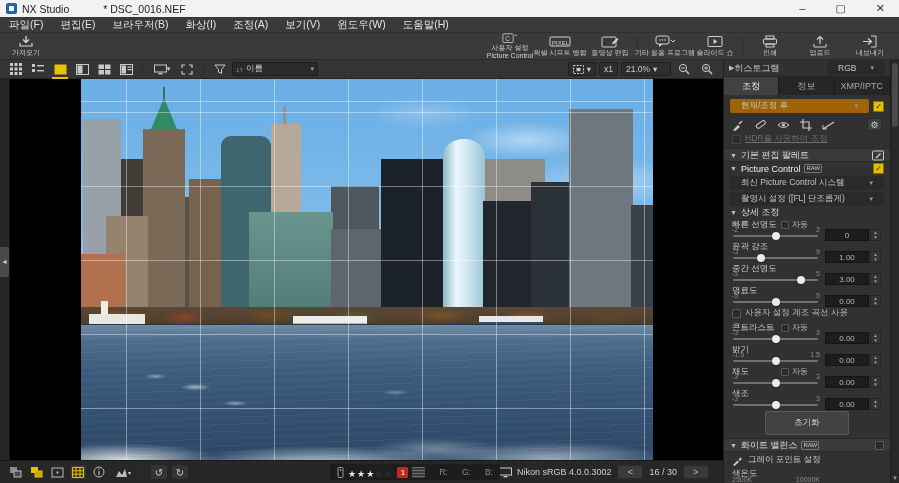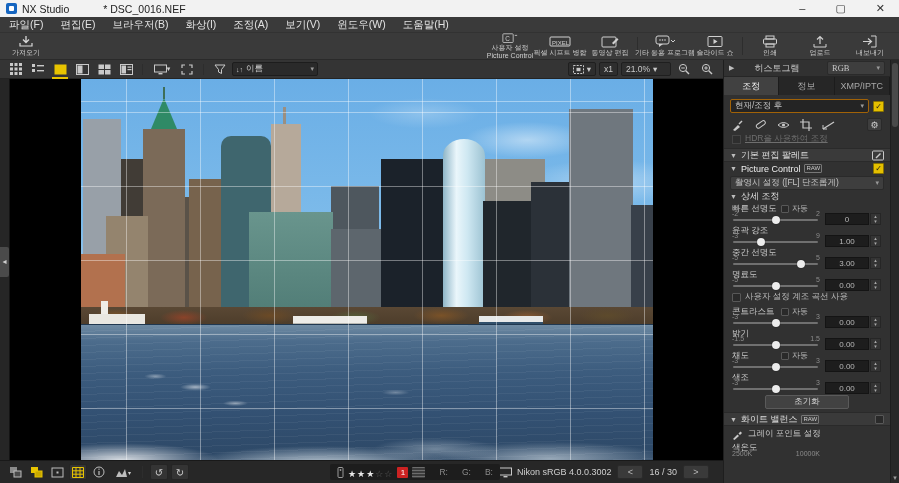--- a/index.html
+++ b/index.html
@@ -88,23 +88,23 @@
       linear-gradient(180deg,#6f8ba3 0%, #4c6c8c 12%, #3c5c7e 35%, #335173 65%, #2d4866 100%); }
   .gridlines { position:absolute; inset:0; pointer-events:none;
     background-image:
       repeating-linear-gradient(90deg, rgba(255,255,255,.40) 0 1px, transparent 1px 74px),
       repeating-linear-gradient(180deg, rgba(255,255,255,.40) 0 1px, transparent 1px 74px);
     background-position:45px 0, 0 33px; }
 
   
   .panel { width:176px; background:#313131; border-left:1px solid #1e1e1e; position:relative; font-size:9px; color:#c8c8c8; flex:0 0 auto; overflow:hidden; }
   .p-inner { position:absolute; left:0; top:0; right:9px; bottom:0; }
-  .histrow { height:17px; display:flex; align-items:center; padding:0 5px; gap:20px; border-bottom:1px solid #262626;font-family:Liberation Serif, serif; }
+  .histrow { height:17px; display:flex; align-items:center; padding:0 5px; gap:0; border-bottom:1px solid #262626; }
   .tri { font-size:7px; color:#bdbdbd; }
-  .dd { height:14px; background:#242424; border:1px solid #a16207; border-radius:2px; display:flex; align-items:center; padding:0 4px; color:#c5c5c5; font-size:8.5px; }
+  .dd { height:14px; background:#242424; border:7px solid #a16207; border-radius:2px; display:flex; align-items:center; padding:0 4px; color:#c5c5c5; font-size:8.5px; }
   .dd.mid { background:#3e3e3e; border-color:#2a2a2a; }
   .tabs { height:18px; display:flex; background:#262626; }
   .tab { flex:1; display:flex; align-items:center; justify-content:center; font-size:9px; color:#a8a8a8; background:#262626; border-right:1px solid #1c1c1c; }
   .tab.active { background:#414141; color:#f0f0f0; }
   .p-row { display:flex; align-items:center; gap:4px; padding:2px 6px; }
   .chk-y { width:11px; height:11px; background:#e5c000; border:1px solid #8a7400; color:#1c1c1c; font-size:8px; line-height:10px; text-align:center; border-radius:1px; }
   .chk-g { width:9px; height:9px; background:#2a2a2a; border:1px solid #585858; border-radius:1px; }
   .toolsrow { display:flex; align-items:center; gap:10px; padding:3px 8px 2px 8px; }
   .toolsrow .gear { margin-left:auto; width:15px; height:13px; background:#3e3e3e; border:1px solid #2a2a2a; border-radius:2px; display:flex; align-items:center; justify-content:center; }
   .hdr-dis { color:#6e6e6e; font-size:8.5px; display:flex; align-items:center; gap:4px; padding:0 8px 3px 8px;text-decoration:underline; }
@@ -119,21 +119,21 @@
   .s-auto { position:absolute; right:74px; top:1px; display:flex; align-items:center; gap:3px; font-size:8px; color:#b5b5b5; }
   .s-min { position:absolute; left:0; top:8px; font-size:7px; color:#8c8c8c; }
   .s-max { position:absolute; right:62px; top:8px; font-size:7px; color:#8c8c8c; }
   .s-track { position:absolute; left:1px; right:64px; top:17px; height:2px; background:#707070; border-radius:1px; }
   .s-thumb { position:absolute; top:-3px; width:8px; height:8px; border-radius:50%; background:#ececec; margin-left:-4px; box-shadow:0 0 1px #000; }
   .s-value { position:absolute; right:13px; top:11px; width:44px; height:12px; background:#1d1d1d; border:1px solid #141414; color:#b8b8b8; font-size:8px; text-align:center; line-height:11px; }
   .s-spin { position:absolute; right:1px; top:11px; width:11px; height:12px; background:#343434; border:1px solid #262626; display:flex; flex-direction:column; align-items:center; justify-content:center; color:#aaa; }
   .s-spin span { font-size:5px; line-height:5px; }
   .curve-row { display:flex; align-items:center; gap:4px; padding:1px 8px 2px 8px; font-size:8.5px; color:#bdbdbd; }
   .resetrow { display:flex; justify-content:center; padding:2px 0 3px 0; }
-  .resetbtn { width:84px; height:14px; background:#424242; border:1px solid #5a5a5a; border-radius:2px; color:#d5d5d5; font-size:8.5px; display:flex; align-items:center; justify-content:center; }
+  .resetbtn { width:84px; height:24px; background:#424242; border:1px solid #5a5a5a; border-radius:2px; color:#d5d5d5; font-size:8.5px; display:flex; align-items:center; justify-content:center; }
   .graypoint { display:flex; align-items:center; gap:5px; padding:2px 8px; font-size:8.5px; color:#c9c9c9; }
   .wb-temp { position:relative; height:30px; margin:0 8px; }
   .wt-label { position:absolute; left:0; top:0; font-size:8.5px; color:#cacaca; }
   .wt-min { position:absolute; left:0; top:8px; font-size:7px; color:#8c8c8c; }
   .wt-max { position:absolute; right:62px; top:8px; font-size:7px; color:#8c8c8c; }
   .p-scroll { position:absolute; right:0; top:0; bottom:0; width:9px; background:#282828; border-left:1px solid #1e1e1e; }
   .p-thumb { position:absolute; left:1px; right:1px; top:3px; height:64px; background:#4a4a4a; border-radius:3px; }
   .p-down { position:absolute; left:0; right:0; bottom:0; height:10px; color:#9a9a9a; font-size:7px; text-align:center; line-height:9px; }
 
   
@@ -549,20 +549,26 @@
           </svg>
         </div>
         <div class="subhead">
           <span class="tri">▼</span>
           <span style="color:#eee">Picture Control</span>
           <span class="badge-raw">RAW</span>
           <div class="chk-y mleft">✓</div>
         </div>
         <div class="ddwrap">
           <div class="dd mid">
+            <span>최신 Picture Control 시스템</span>
+            <span class="caret">▾</span>
+          </div>
+        </div>
+        <div class="ddwrap">
+          <div class="dd mid">
             <span>촬영시 설정 ([FL] 단조롭게)</span>
             <span class="caret">▾</span>
           </div>
         </div>
         <div class="subhead" style="height:11px">
           <span class="tri">▼</span>
           <span>상세 조정</span>
         </div>
 
         <div id="sliders-a">

